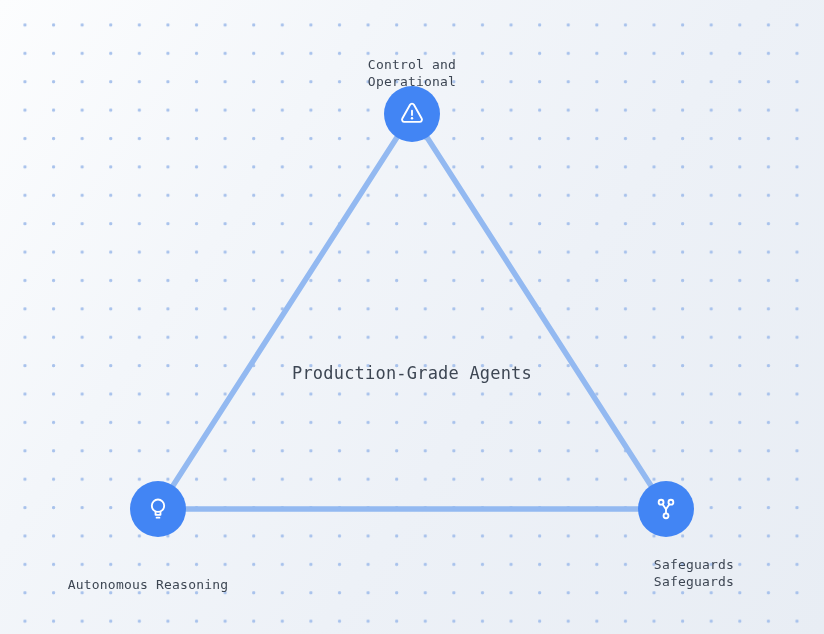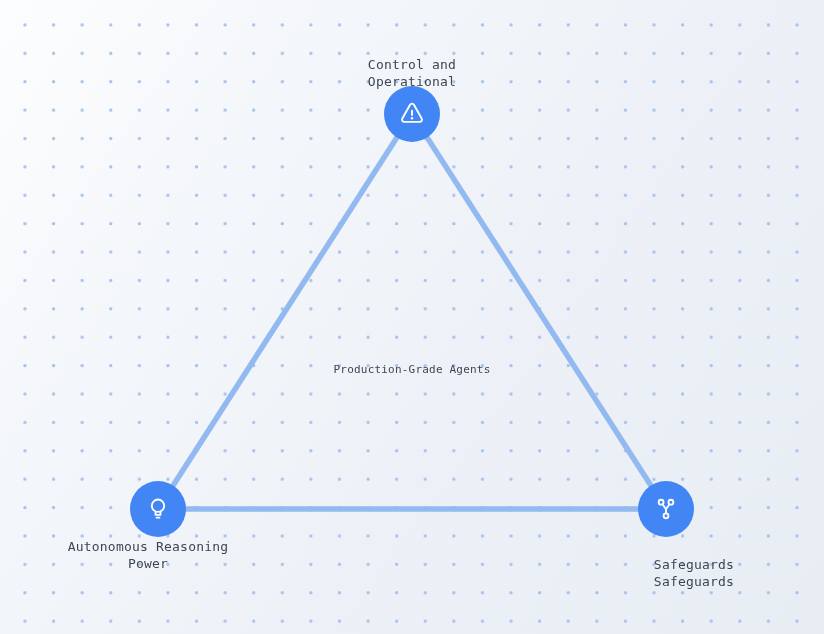--- a/index.html
+++ b/index.html
@@ -60,21 +60,21 @@
     line-height: 17px;
     color: #3d4653;
     letter-spacing: 0.2px;
     white-space: nowrap;
   }
   .label span { display: block; }
 
   .center-label {
     position: absolute;
     transform: translateX(-50%);
-    font-size: 11px;
+    font-size: 17px;
     color: #3d4653;
     letter-spacing: 0.2px;
     white-space: nowrap;
     text-align: right;
   }
 </style>
 </head>
 <body>
 
 <div class="canvas">
@@ -99,23 +99,22 @@
   <div class="center-label" style="left:412px; top:363px;">Production-Grade Agents</div>
 
   <div class="node" style="left:130px; top:481px;">
     <svg viewBox="0 0 24 24">
       <circle cx="12" cy="9.2" r="5.3"></circle>
       <path d="M9.9 14.2 V17 H14.1 V14.2"></path>
       <line x1="10.8" y1="19.4" x2="13.2" y2="19.4"></line>
     </svg>
   </div>
 
-  <div class="label" style="left:148px; top:538px;">
+  <div class="label" style="left:148px; top:576px;">
     <span>Autonomous Reasoning</span>
-    <span>Power</span>
   </div>
 
   <div class="node" style="left:638px; top:481px;">
     <svg viewBox="0 0 24 24">
       <circle cx="7.8" cy="6.2" r="2.1"></circle>
       <circle cx="16.2" cy="6.2" r="2.1"></circle>
       <circle cx="12" cy="17.8" r="2.1"></circle>
       <path d="M9.1 7.9 L12 12.2 L14.9 7.9"></path>
       <line x1="12" y1="12.2" x2="12" y2="15.6"></line>
     </svg>

